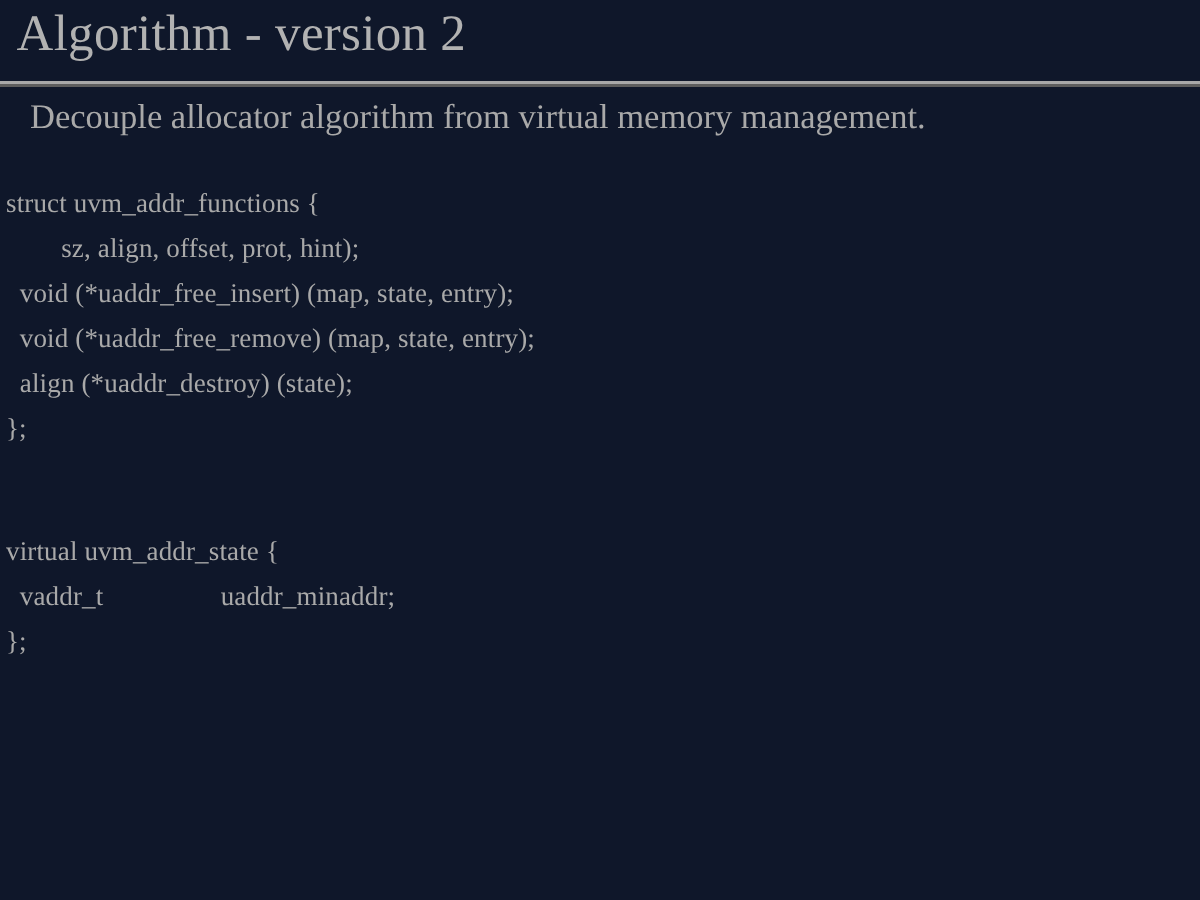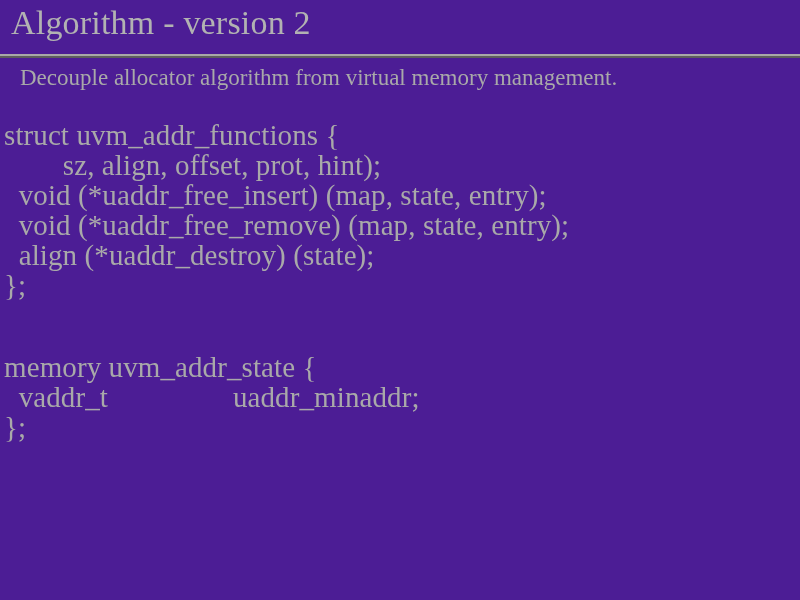--- a/index.html
+++ b/index.html
@@ -12,21 +12,21 @@
     width: 800px;
     height: 600px;
     overflow: hidden;
     font-family: "Liberation Serif", "DejaVu Serif", serif;
   }
 
   #slide {
     position: relative;
     width: 800px;
     height: 600px;
-    background: #4c1d95;
+    background: #0f172a;
   }
 
   
   #slide-title {
     position: absolute;
     left: 11px;
     top: 1px;
     font-size: 34px;
     line-height: 44px;
     color: #b2b2b2;
@@ -53,21 +53,21 @@
 
   
   #body-area {
     position: absolute;
     left: 0;
     top: 62px;
     width: 800px;
   }
 
   .body-line {
-    font-size: 29px;
+    font-size: 18px;
     line-height: 30px;
     color: #a9a9a9;
     white-space: pre;
     padding-left: 4px;
     letter-spacing: 0.1px;
   }
 
   #summary-line {
     font-size: 23px;
     line-height: 32px;
@@ -110,19 +110,19 @@
       <div class="body-line">  void (*uaddr_free_insert) (map, state, entry);</div>
       <div class="body-line">  void (*uaddr_free_remove) (map, state, entry);</div>
       <div class="body-line">  align (*uaddr_destroy) (state);</div>
       <div class="body-line">};</div>
     </div>
 
     <div class="spacer-line"></div>
     <div class="spacer-line"></div>
 
     <div class="code-block">
-      <div class="body-line">memory uvm_addr_state {</div>
+      <div class="body-line">virtual uvm_addr_state {</div>
       <div class="body-line">  vaddr_t                 uaddr_minaddr;</div>
       <div class="body-line">};</div>
     </div>
 
   </div>
 </div>
 
 </body></html>

